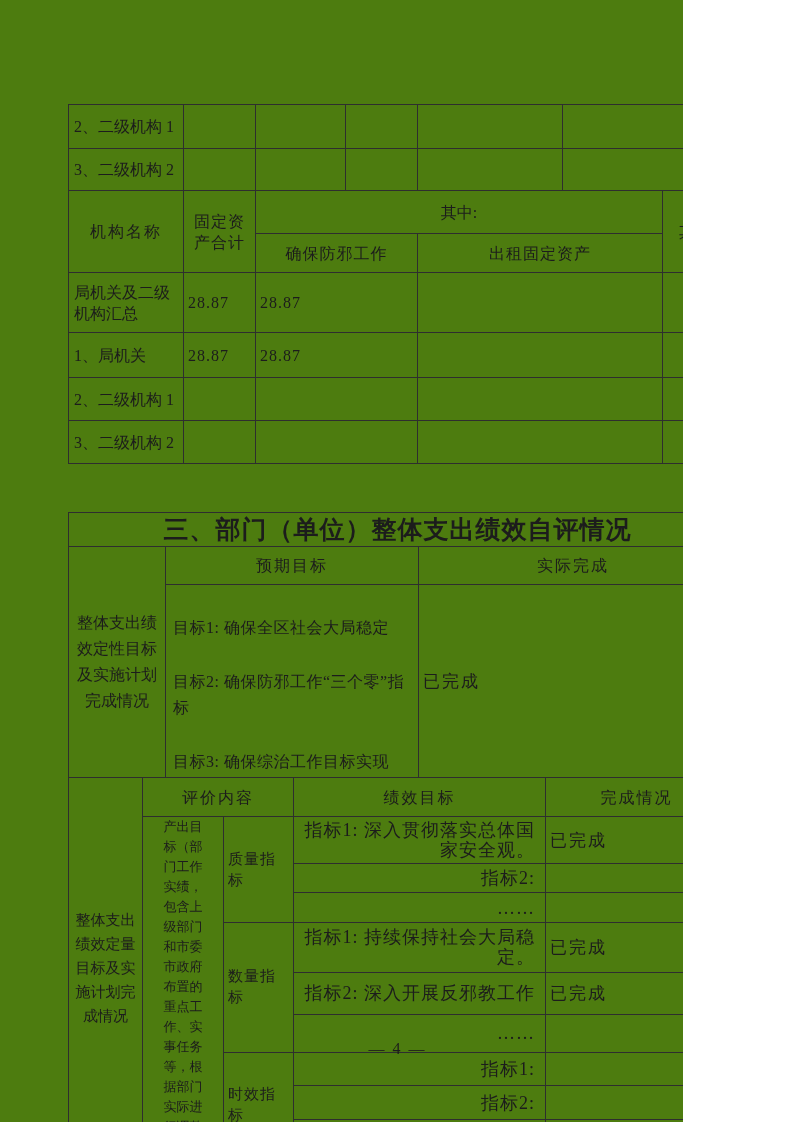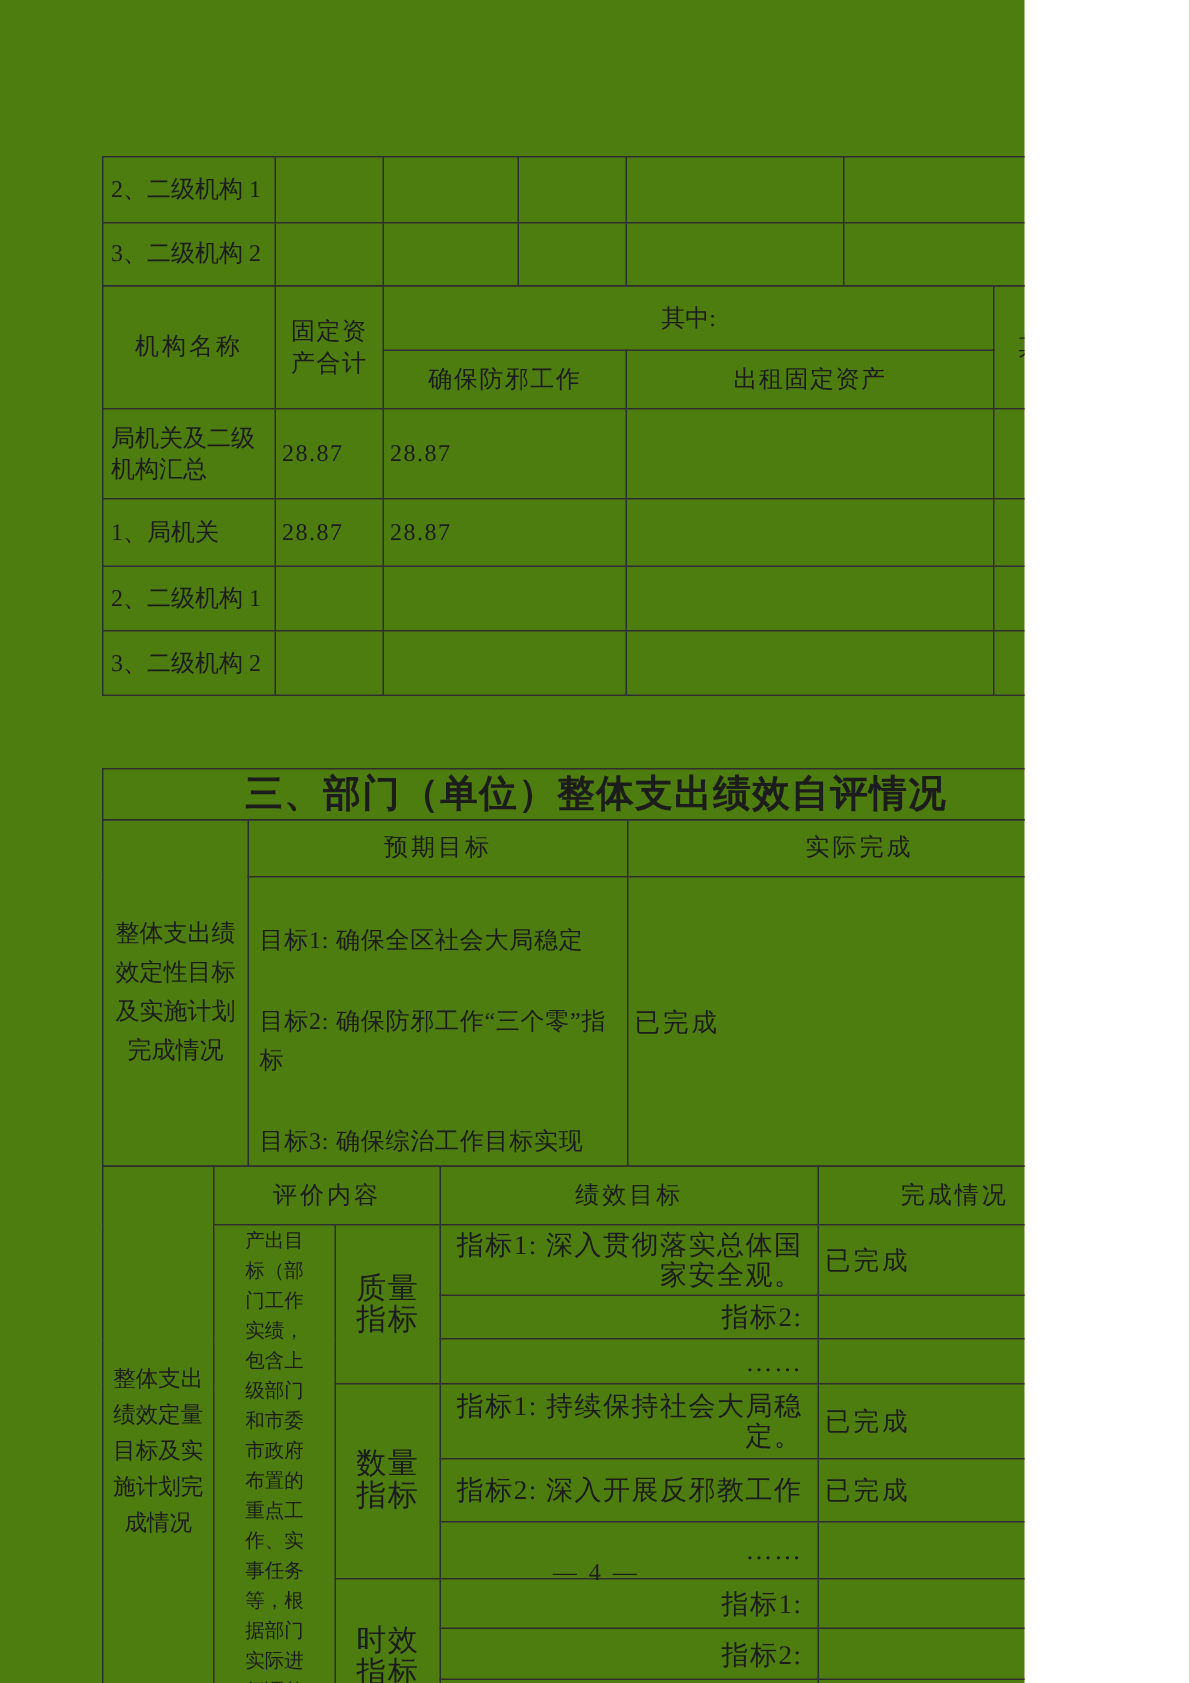--- a/index.html
+++ b/index.html
@@ -23,21 +23,21 @@
     border:1px solid #2e2e2e; height:33px; line-height:33px; text-align:center;
     font-family:"Liberation Sans","DejaVu Sans",sans-serif; font-weight:bold;
     font-size:25px; letter-spacing:1px;margin-top:48px;
   }
   .side-label { text-align:center; font-size:16px; line-height:26px; padding:0 3px; }
   .side-label-sm { text-align:center; font-size:15px; line-height:24px; padding:0 3px; }
   .goal-cell { text-align:left; padding:2px 4px 2px 7px; }
   .goal-line { font-size:16px; line-height:26px; letter-spacing:0.5px;margin-top:28px; }
   .done { text-align:left; font-size:17px; letter-spacing:2px; }
   .output-goal { text-align:center; font-size:13px; line-height:20px; padding:0 20px; }
-  .ind-name { text-align:center; font-size:20px; letter-spacing:1px; }
+  .ind-name { font-size:15px; letter-spacing:1px; }
   .tgt { text-align:right; font-size:18px; line-height:20px; letter-spacing:1px;
          padding:1px 10px 1px 4px; }
   .page-num {
     position:absolute; left:68px; top:1040px; width:659px; text-align:center;
     font-size:16px; letter-spacing:2px;
   }
 </style>
 </head>
 <body>
 

